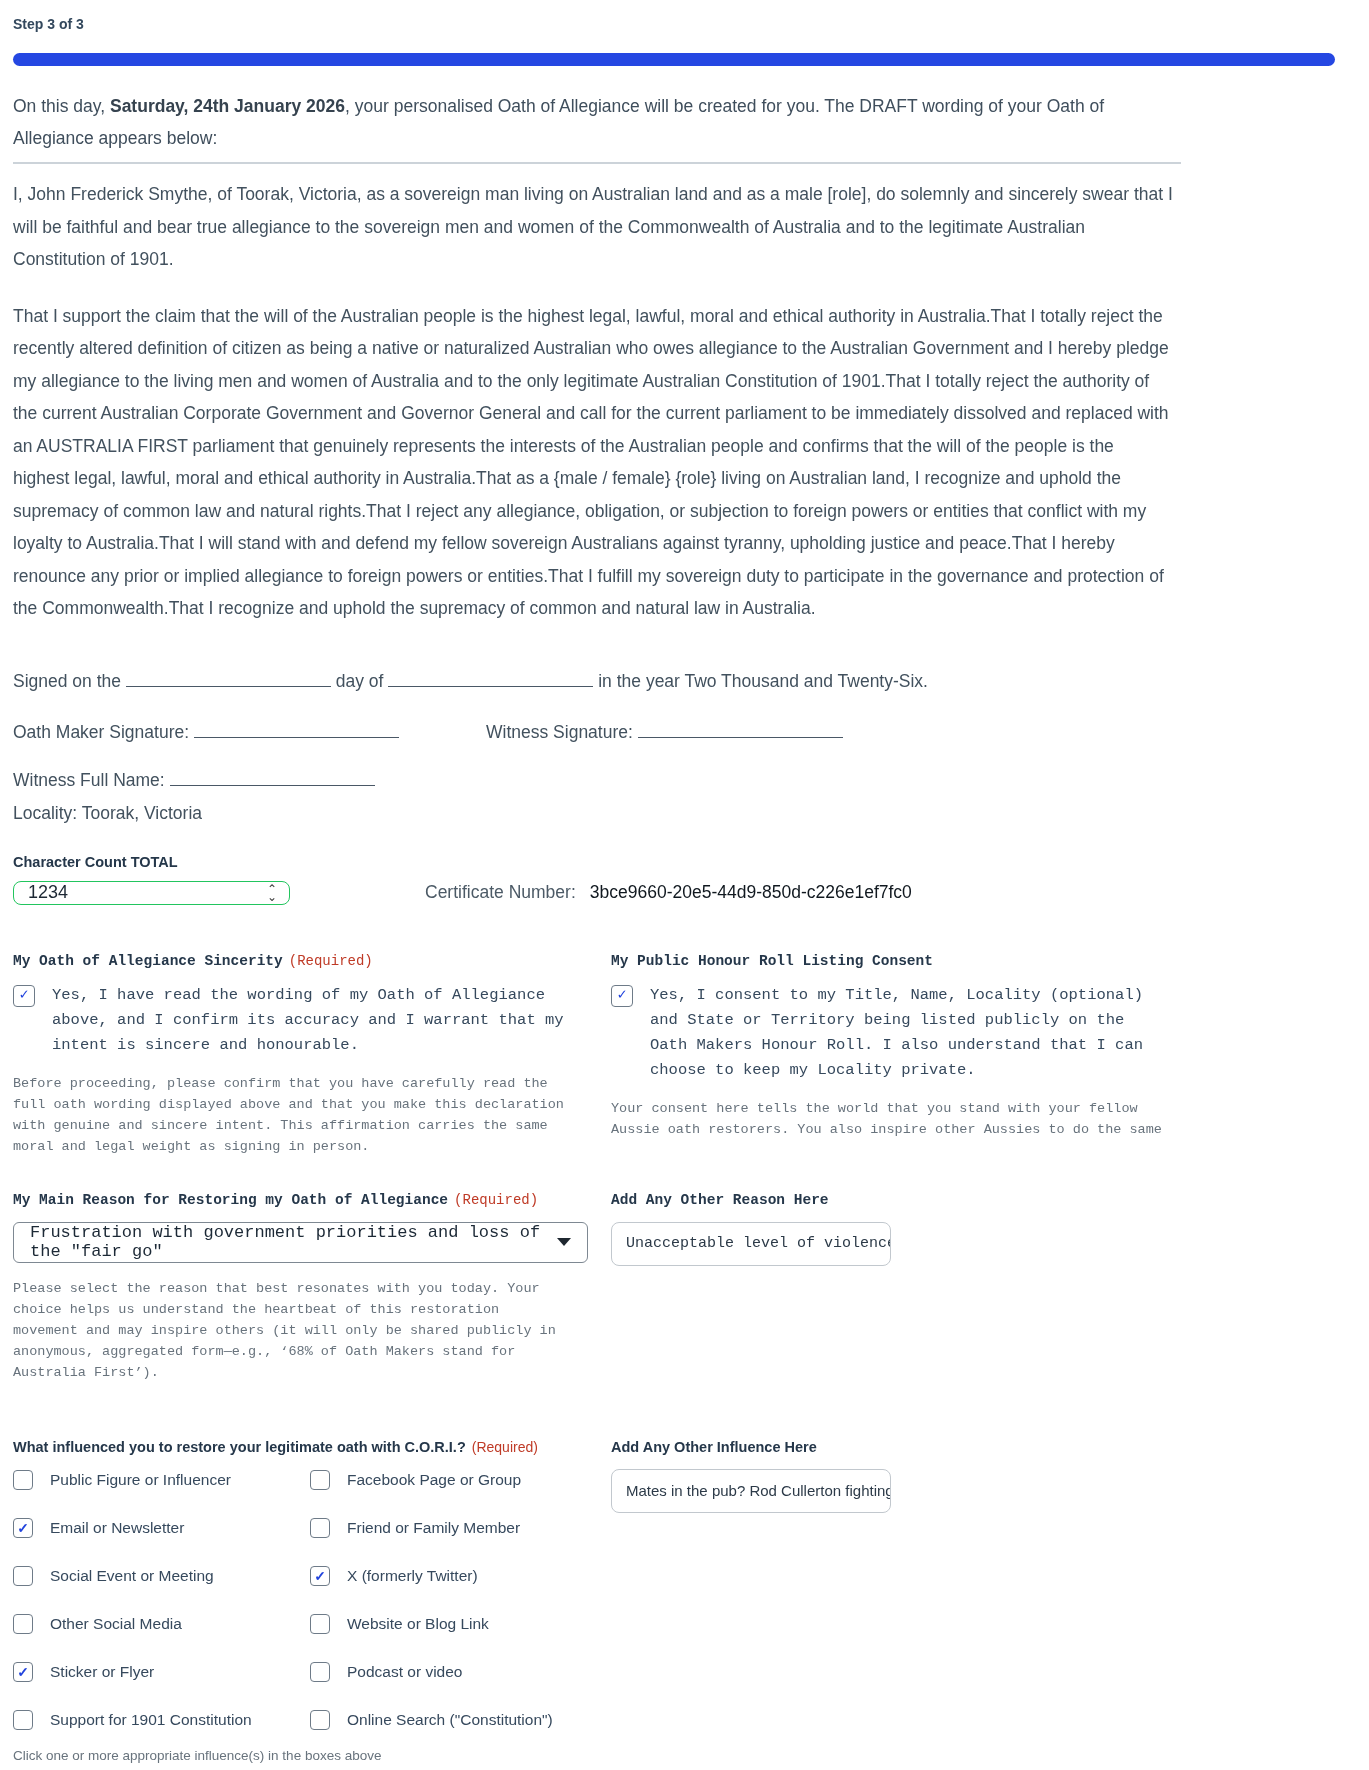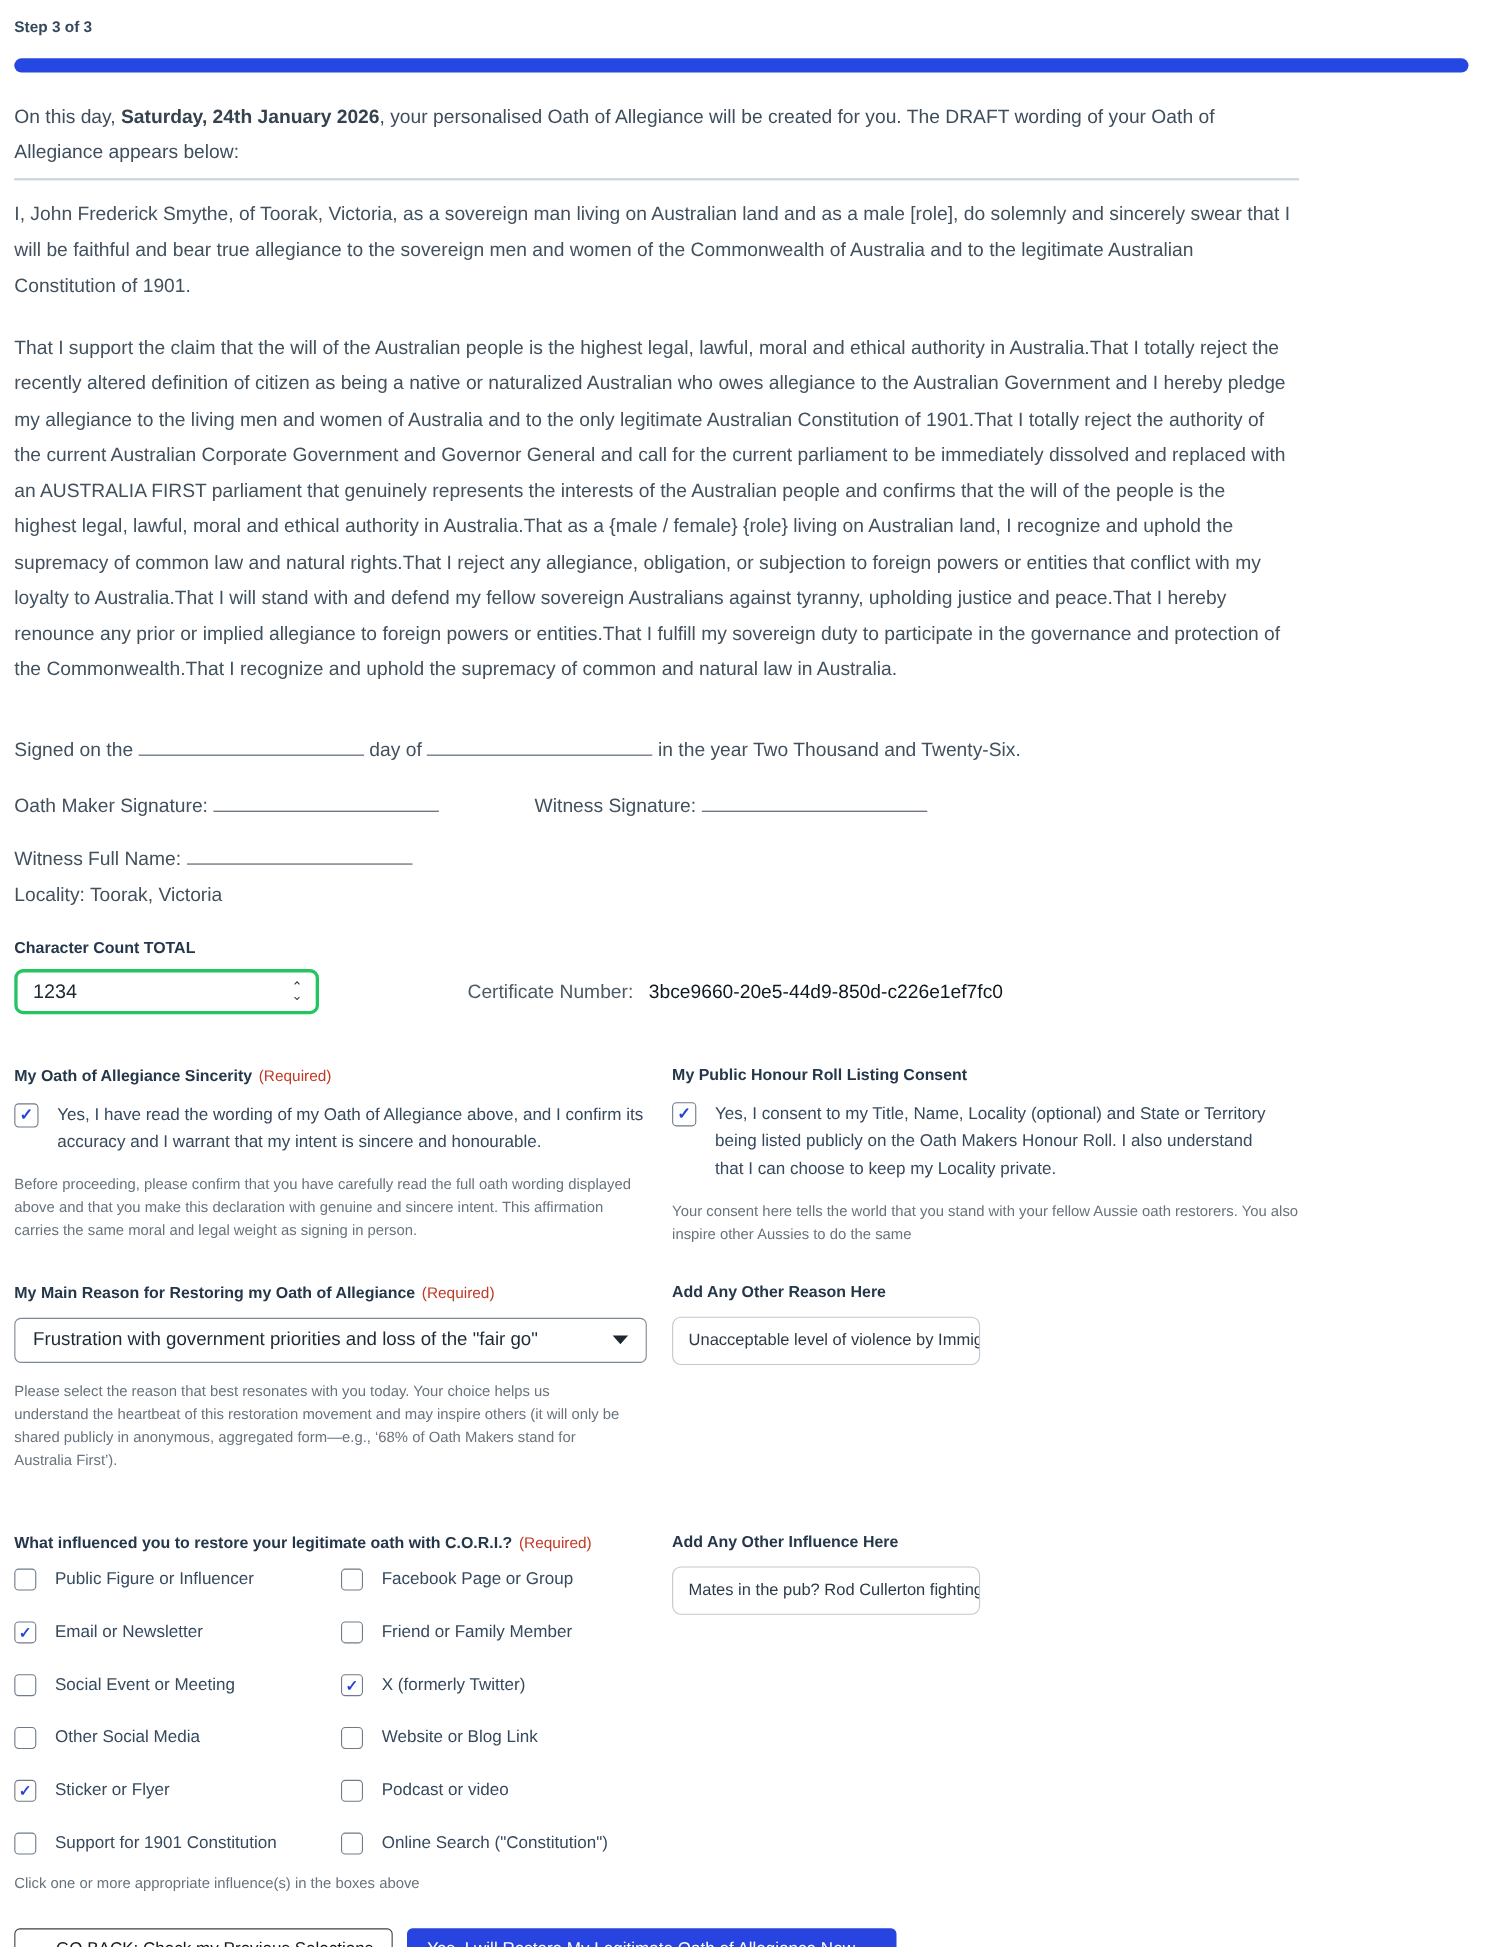--- a/index.html
+++ b/index.html
@@ -24,28 +24,28 @@
 
   .signed-line { margin-top:46px; font-size:17.5px; color:#42515e; }
   .blank { display:inline-block; width:205px; border-bottom:1.5px solid #4a5866; height:14px; vertical-align:baseline; }
 
   .sig-grid { display:grid; grid-template-columns:473px auto; row-gap:27px; margin-top:30px; font-size:17.5px; color:#42515e; }
   .sig-cell { white-space:nowrap; }
   .locality-row { margin-top:12px; font-size:17.5px; color:#42515e; }
 
   .cc-label { margin-top:30px; font-size:14.5px; font-weight:bold; color:#25374a; }
   .cc-row { display:flex; align-items:center; margin-top:11px; }
-  .num-input { width:277px; height:41px; border:3px solid #22c55e; border-radius:8px;
+  .num-input { width:277px; height:24px; border:1px solid #22c55e; border-radius:8px;
     display:flex; align-items:center; justify-content:space-between; padding:0 12px 0 14px;
     font-size:18px; color:#1d2834; background:#fff; }
   .stepper { display:flex; flex-direction:column; align-items:center; line-height:8px; font-size:12px; color:#3c3c3c; cursor:default; }
   .cert-label { margin-left:135px; font-size:17.5px; color:#4c5a66; }
   .cert-value { margin-left:14px; font-size:17.5px; color:#10181f; }
 
-  .cols { display:grid; grid-template-columns:574px 586px; column-gap:24px; }
+  .cols { display:grid; grid-template-columns:574px 586px; column-gap:24px;font-family:Liberation Mono, monospace; }
   .cols.sincerity { margin-top:48px; }
   .cols.reason { margin-top:35px; }
   .sec-h { font-size:14.5px; font-weight:bold; color:#25374a; }
   .req { color:#bf3a26; font-weight:normal; font-size:14px; margin-left:6px; }
 
   .check-row { display:flex; gap:17px; align-items:flex-start; margin-top:14px;
     font-size:15.5px; color:#36495d; line-height:25px; }
   .cb { width:22px; height:22px; border:1.6px solid #6e7b88; border-radius:4px; flex:none;
     display:flex; align-items:center; justify-content:center;
     font-size:15px; font-weight:bold; color:#2244dd; background:#fff; margin-top:2px; }

